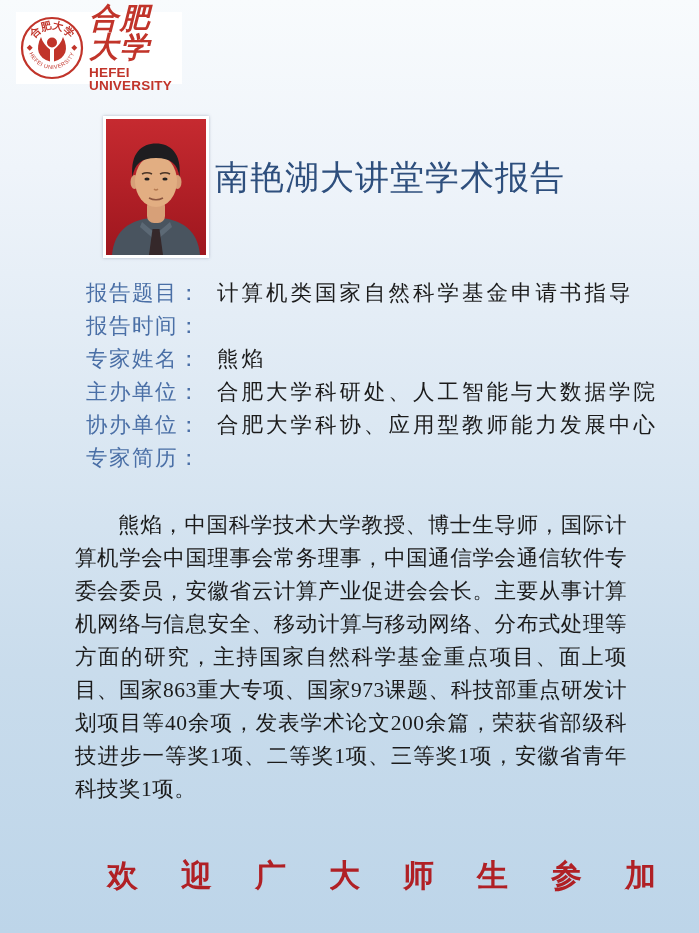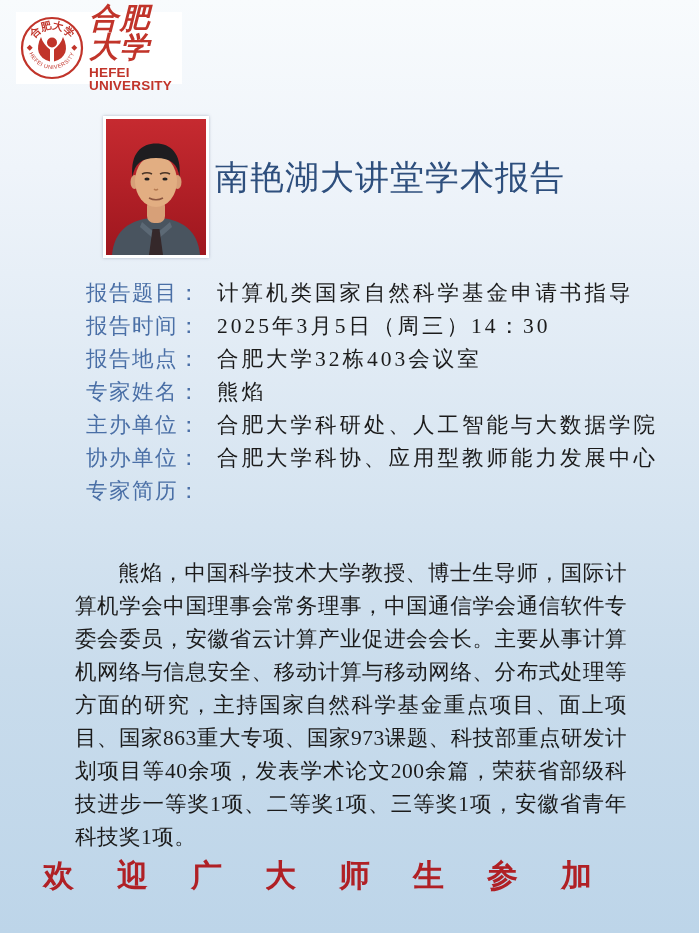--- a/index.html
+++ b/index.html
@@ -36,25 +36,25 @@
   }
   
   .details{position:absolute;left:86px;top:277px;width:556px;}
   .detail-row{display:flex;align-items:baseline;height:33px;line-height:33px;font-size:21.5px;white-space:nowrap;}
   .detail-label{color:#4A6FA6;letter-spacing:1.5px;flex:0 0 auto;}
   .detail-value{color:#1B1B1B;letter-spacing:3px;margin-left:16px;}
   
   .bio{
     position:absolute;left:75px;top:509px;width:552px;
     font-size:21.5px;line-height:33px;color:#1B1B1B;
-    text-indent:2em;text-align:justify;letter-spacing:.5px;margin-top:48px;
+    text-indent:2em;text-align:justify;letter-spacing:.5px;
   }
   
   .footer{
-    position:absolute;left:0;right:0;top:855px;text-align:left;
+    position:absolute;left:0;right:0;top:855px;text-align:right;
     color:#B02025;font-size:31px;font-weight:700;letter-spacing:43px;padding-left:43px;
     white-space:nowrap;
   }
 </style>
 </head>
 <body>
 
 <div class="poster">
 
   <div class="logo-box">
@@ -112,25 +112,20 @@
 
   <div class="title">南艳湖大讲堂学术报告</div>
 
   <div class="details">
     <div class="detail-row">
       <span class="detail-label">报告题目：</span>
       <span class="detail-value">计算机类国家自然科学基金申请书指导</span>
     </div>
     <div class="detail-row">
       <span class="detail-label">报告时间：</span>
-      <span class="detail-value">2025年3月5日（周三）14：30</span>
-    </div>
-    <div class="detail-row">
-      <span class="detail-label">报告地点：</span>
-      <span class="detail-value">合肥大学32栋403会议室</span>
     </div>
     <div class="detail-row">
       <span class="detail-label">专家姓名：</span>
       <span class="detail-value">熊焰</span>
     </div>
     <div class="detail-row">
       <span class="detail-label">主办单位：</span>
       <span class="detail-value">合肥大学科研处、人工智能与大数据学院</span>
     </div>
     <div class="detail-row">

